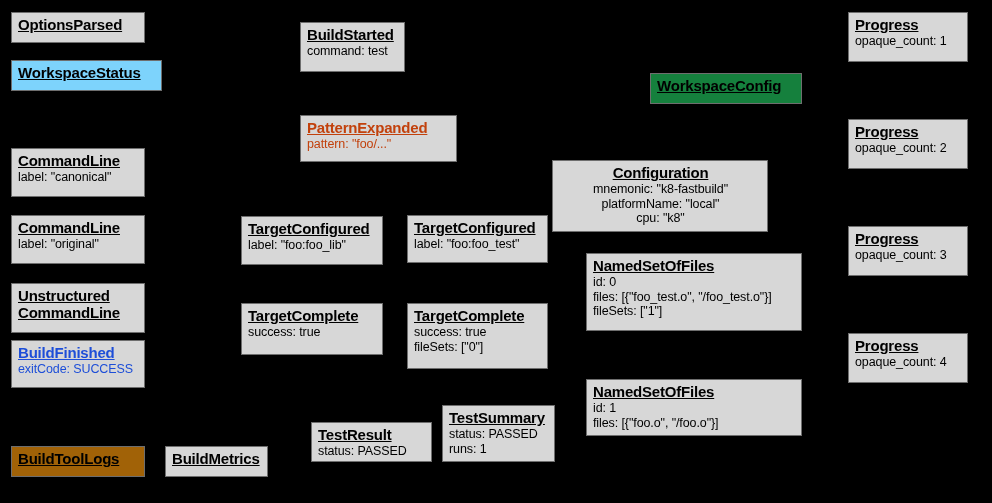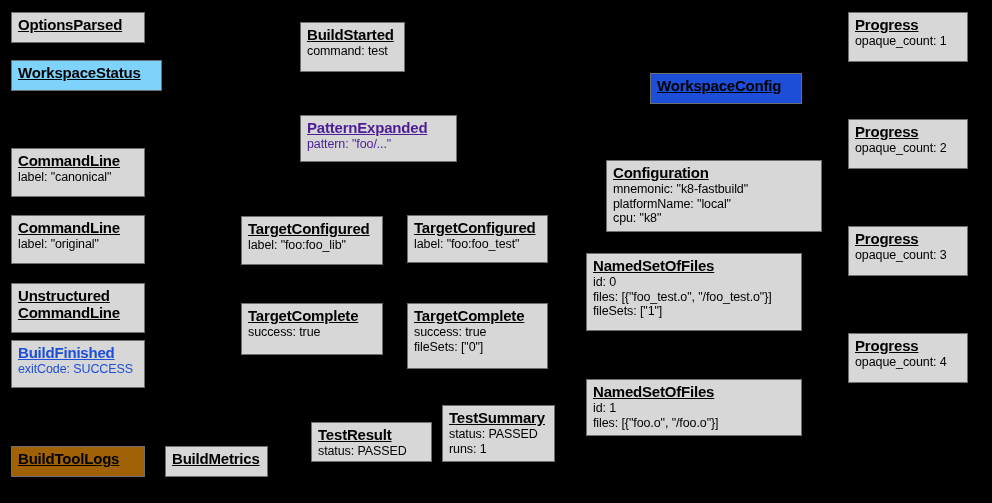--- a/index.html
+++ b/index.html
@@ -71,21 +71,21 @@
     <div class="node" style="left: 11px; top: 446px; width: 134px; height: 31px; background: #a16207; border-color: rgb(110, 110, 110); color: rgb(0, 0, 0);">
       <div class="node-title">BuildToolLogs</div>
     </div>
     <div class="node" style="left: 165px; top: 446px; width: 103px; height: 31px; background: rgb(215, 215, 215); border-color: rgb(110, 110, 110); color: rgb(0, 0, 0);">
       <div class="node-title">BuildMetrics</div>
     </div>
     <div class="node" style="left: 300px; top: 12px; width: 105px; height: 50px; background: rgb(215, 215, 215); border-color: rgb(110, 110, 110); color: rgb(0, 0, 0); margin-top: 10px;">
       <div class="node-title">BuildStarted</div>
       <div class="node-fields">command: test</div>
     </div>
-    <div class="node" style="left: 300px; top: 115px; width: 157px; height: 47px; background: rgb(215, 215, 215); border-color: rgb(110, 110, 110); color: #4c1d95;">
+    <div class="node" style="left: 300px; top: 115px; width: 157px; height: 47px; background: rgb(215, 215, 215); border-color: rgb(110, 110, 110); color: #c2410c;">
       <div class="node-title">PatternExpanded</div>
       <div class="node-fields">pattern: "foo/..."</div>
     </div>
     <div class="node" style="left: 241px; top: 216px; width: 142px; height: 49px; background: rgb(215, 215, 215); border-color: rgb(110, 110, 110); color: rgb(0, 0, 0);">
       <div class="node-title">TargetConfigured</div>
       <div class="node-fields">label: "foo:foo_lib"</div>
     </div>
     <div class="node" style="left: 407px; top: 215px; width: 141px; height: 48px; background: rgb(215, 215, 215); border-color: rgb(110, 110, 110); color: rgb(0, 0, 0);">
       <div class="node-title">TargetConfigured</div>
       <div class="node-fields">label: "foo:foo_test"</div>
@@ -101,24 +101,24 @@
     </div>
     <div class="node" style="left: 311px; top: 422px; width: 121px; height: 40px; background: rgb(215, 215, 215); border-color: rgb(110, 110, 110); color: rgb(0, 0, 0);">
       <div class="node-title">TestResult</div>
       <div class="node-fields">status: PASSED</div>
     </div>
     <div class="node" style="left: 442px; top: 405px; width: 113px; height: 57px; background: rgb(215, 215, 215); border-color: rgb(110, 110, 110); color: rgb(0, 0, 0);">
       <div class="node-title">TestSummary</div>
       <div class="node-fields">status: PASSED
 runs: 1</div>
     </div>
-    <div class="node" style="left: 650px; top: 73px; width: 152px; height: 31px; background: #1d4ed8; border-color: rgb(110, 110, 110); color: rgb(0, 0, 0);">
+    <div class="node" style="left: 650px; top: 73px; width: 152px; height: 31px; background: #15803d; border-color: rgb(110, 110, 110); color: rgb(0, 0, 0);">
       <div class="node-title">WorkspaceConfig</div>
     </div>
-    <div class="node" style="left: 606px; top: 160px; width: 216px; height: 72px; background: rgb(215, 215, 215); border-color: rgb(110, 110, 110); color: rgb(0, 0, 0);">
+    <div class="node" style="left: 552px; top: 160px; width: 216px; height: 72px; background: rgb(215, 215, 215); border-color: rgb(110, 110, 110); color: rgb(0, 0, 0); text-align: center;">
       <div class="node-title">Configuration</div>
       <div class="node-fields">mnemonic: "k8-fastbuild"
 platformName: "local"
 cpu: "k8"</div>
     </div>
     <div class="node" style="left: 586px; top: 253px; width: 216px; height: 78px; background: rgb(215, 215, 215); border-color: rgb(110, 110, 110); color: rgb(0, 0, 0);">
       <div class="node-title">NamedSetOfFiles</div>
       <div class="node-fields">id: 0
 files: [{"foo_test.o", "/foo_test.o"}]
 fileSets: ["1"]</div>

